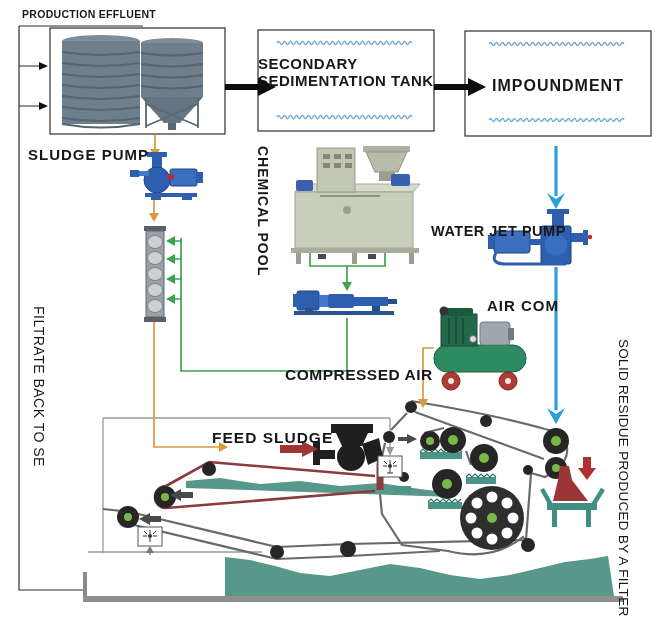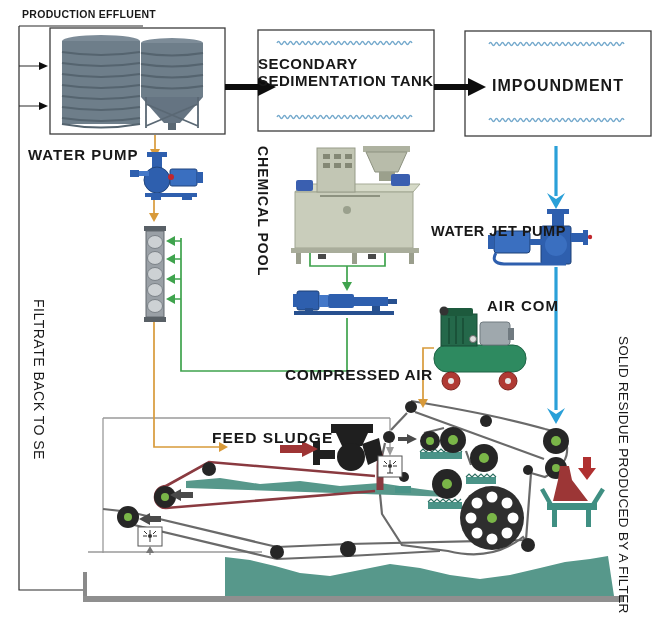--- a/index.html
+++ b/index.html
@@ -1,19 +1,19 @@
 <!DOCTYPE html>
 <html style="--flow-orange: #d89a3a; --flow-green: #3fa34d; --flow-blue: #2aa0d8; --belt-red: #8a3a40; --sludge-teal: #57988b; --pump-blue: #2e5fae; --compressor-green: #2e8a60; --tank-grey: #6e7e8a; --line-dark: #2b2b2b;"><head>
 <meta charset="utf-8">
 <style>
   html,body{margin:0;padding:0;background:#fff;}
   .stage{position:relative;width:665px;height:619px;background:#fff;overflow:hidden;
          font-family:"Liberation Sans",sans-serif;}
   .stage svg{position:absolute;left:0;top:0;}
-  .lbl{position:absolute;color:#181818;font-weight:bold;white-space:nowrap;line-height:1.12;}
+  .lbl{position:absolute;color:#181818;font-weight:bold;white-space:nowrap;line-height:1.12;text-align:center;}
   .vlbl{writing-mode:vertical-rl;}
   :root{
     --flow-orange:#d89a3a; --flow-green:#3fa34d; --flow-blue:#2aa0d8;
     --belt-red:#8a3a40; --sludge-teal:#57988b; --pump-blue:#2e5fae;
     --compressor-green:#2e8a60; --tank-grey:#6e7e8a; --line-dark:#2b2b2b;
   }
   .ln-k{stroke:var(--line-dark);stroke-width:1.2;fill:none;}
   .ln-o{stroke:var(--flow-orange);stroke-width:1.7;fill:none;}
   .ln-g{stroke:var(--flow-green);stroke-width:1.7;fill:none;}
   .ln-b{stroke:var(--flow-blue);stroke-width:3.2;fill:none;}
@@ -323,21 +323,21 @@
     <polygon class="ah-grey" points="417,439 407,434 407,437 398,437 398,441 407,441 407,444"></polygon>
   </g>
 </svg>
 
   <div class="lbl" style="left:22px;top:9px;font-size:10.5px;letter-spacing:.3px">PRODUCTION EFFLUENT</div>
 
   <div class="lbl" style="left:258px;top:56px;width:176px;font-size:15px;letter-spacing:.5px;text-align:left;white-space:normal">SECONDARY SEDIMENTATION TANK</div>
 
   <div class="lbl" style="left:465px;top:77px;width:186px;font-size:16px;letter-spacing:1px;text-align:center">IMPOUNDMENT</div>
 
-  <div class="lbl" style="left:28px;top:147px;font-size:15px;letter-spacing:1px">WATER PUMP</div>
+  <div class="lbl" style="left:28px;top:147px;font-size:15px;letter-spacing:1px">SLUDGE PUMP</div>
 
 
   <div class="lbl vlbl" style="left:254px;top:146px;height:126px;font-size:14px;letter-spacing:1px">CHEMICAL POOL</div>
 
 
   <div class="lbl" style="left:431px;top:223px;font-size:14.5px;letter-spacing:.5px">WATER JET PUMP</div>
 
   <div class="lbl" style="left:487px;top:298px;font-size:15px;letter-spacing:1px">AIR COM</div>
 
   <div class="lbl" style="left:285px;top:366px;font-size:15.5px;letter-spacing:.5px">COMPRESSED AIR</div>

